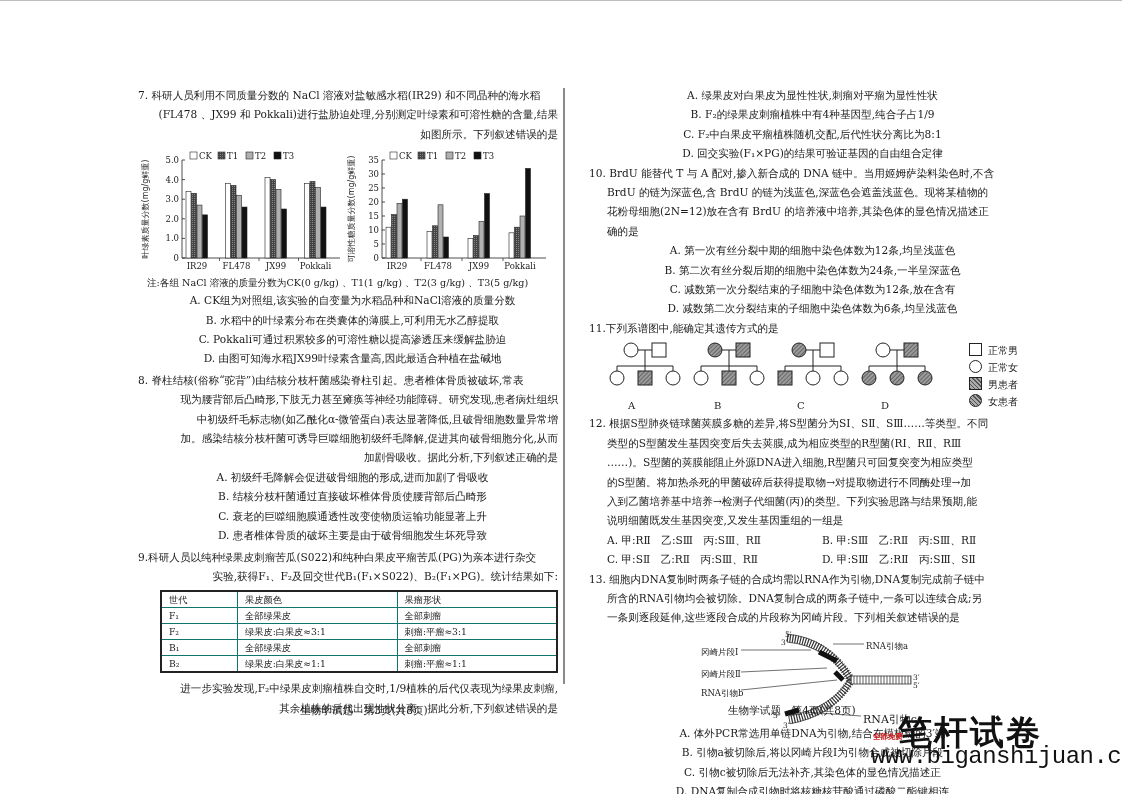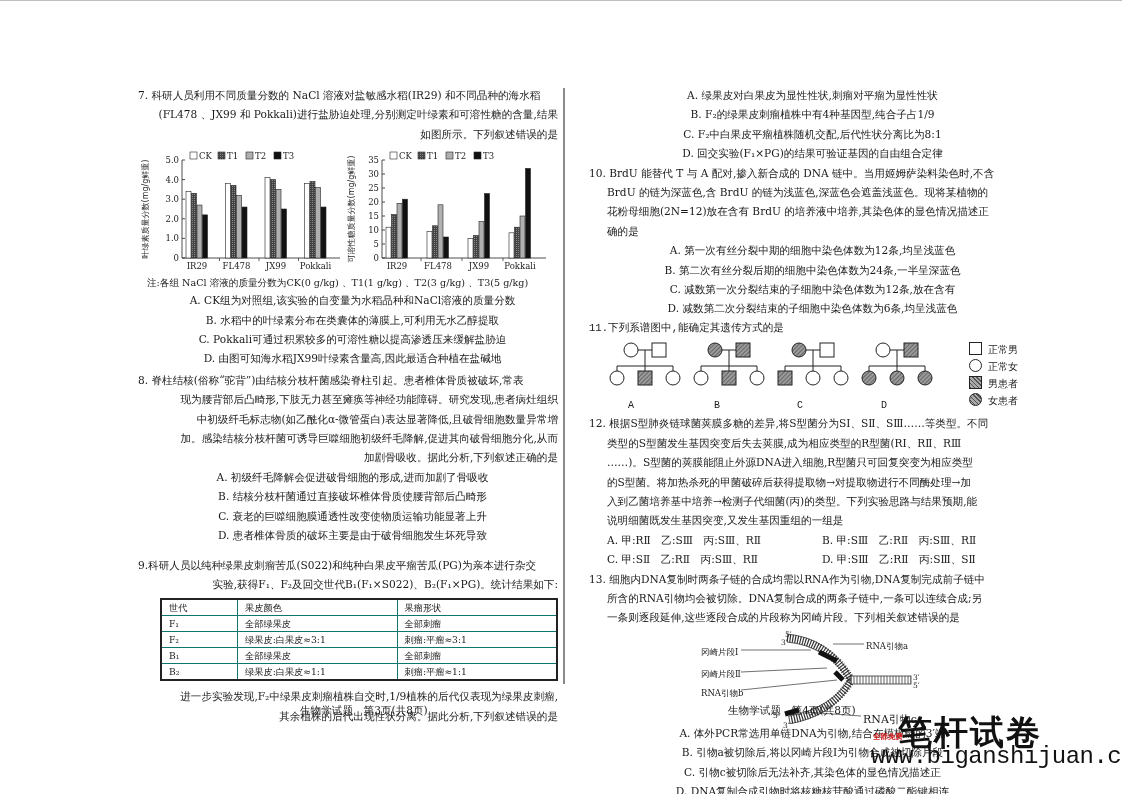--- a/index.html
+++ b/index.html
@@ -172,21 +172,21 @@
     <div class="q indent">现为腰背部后凸畸形,下肢无力甚至瘫痪等神经功能障碍。研究发现,患者病灶组织</div>
     <div class="q indent">中初级纤毛标志物(如乙酰化α-微管蛋白)表达显著降低,且破骨细胞数量异常增</div>
     <div class="q indent">加。感染结核分枝杆菌可诱导巨噬细胞初级纤毛降解,促进其向破骨细胞分化,从而</div>
     <div class="q indent">加剧骨吸收。据此分析,下列叙述正确的是</div>
     <div class="opt">A. 初级纤毛降解会促进破骨细胞的形成,进而加剧了骨吸收</div>
     <div class="opt">B. 结核分枝杆菌通过直接破坏椎体骨质使腰背部后凸畸形</div>
     <div class="opt">C. 衰老的巨噬细胞膜通透性改变使物质运输功能显著上升</div>
     <div class="opt">D. 患者椎体骨质的破坏主要是由于破骨细胞发生坏死导致</div>
   </div>
 
-  <div style="margin-top:10px;">
+  <div style="margin-top:2px;">
     <div class="q">9.科研人员以纯种绿果皮刺瘤苦瓜(S022)和纯种白果皮平瘤苦瓜(PG)为亲本进行杂交</div>
     <div class="q indent">实验,获得F₁、F₂及回交世代B₁(F₁×S022)、B₂(F₁×PG)。统计结果如下:</div>
     <table class="res">
       <tbody>
           <tr>
         <th style="width:80px">世代</th>
         <th style="width:190px">果皮颜色</th>
         <th style="width:190px">果瘤形状</th>
       </tr>
       <tr>
@@ -230,21 +230,21 @@
     <div class="q">10. BrdU 能替代 T 与 A 配对,掺入新合成的 DNA 链中。当用姬姆萨染料染色时,不含</div>
     <div class="q" style="padding-left:18px">BrdU 的链为深蓝色,含 BrdU 的链为浅蓝色,深蓝色会遮盖浅蓝色。现将某植物的</div>
     <div class="q" style="padding-left:18px">花粉母细胞(2N=12)放在含有 BrdU 的培养液中培养,其染色体的显色情况描述正</div>
     <div class="q" style="padding-left:18px">确的是</div>
     <div class="opt" style="padding-left:18px">A. 第一次有丝分裂中期的细胞中染色体数为12条,均呈浅蓝色</div>
     <div class="opt" style="padding-left:18px">B. 第二次有丝分裂后期的细胞中染色体数为24条,一半呈深蓝色</div>
     <div class="opt" style="padding-left:18px">C. 减数第一次分裂结束的子细胞中染色体数为12条,放在含有</div>
     <div class="opt" style="padding-left:18px">D. 减数第二次分裂结束的子细胞中染色体数为6条,均呈浅蓝色</div>
   </div>
 
-  <div style="margin-left:-9px;font-family:Liberation Mono, monospace;">
+  <div style="margin-left:-9px;">
     <div class="q">11.下列系谱图中,能确定其遗传方式的是</div>
     <div class="pedigree">
       <svg width="400" height="78">
         <defs>
           <pattern id="hatch" width="3" height="3" patternUnits="userSpaceOnUse" patternTransform="rotate(45)">
             <rect width="3" height="3" fill="#9a9a9a"></rect>
             <line x1="0" y1="0" x2="0" y2="3" stroke="#444" stroke-width="1.2"></line>
           </pattern>
         </defs>
         <g id="peds" stroke="#222" stroke-width="1" fill="none">

